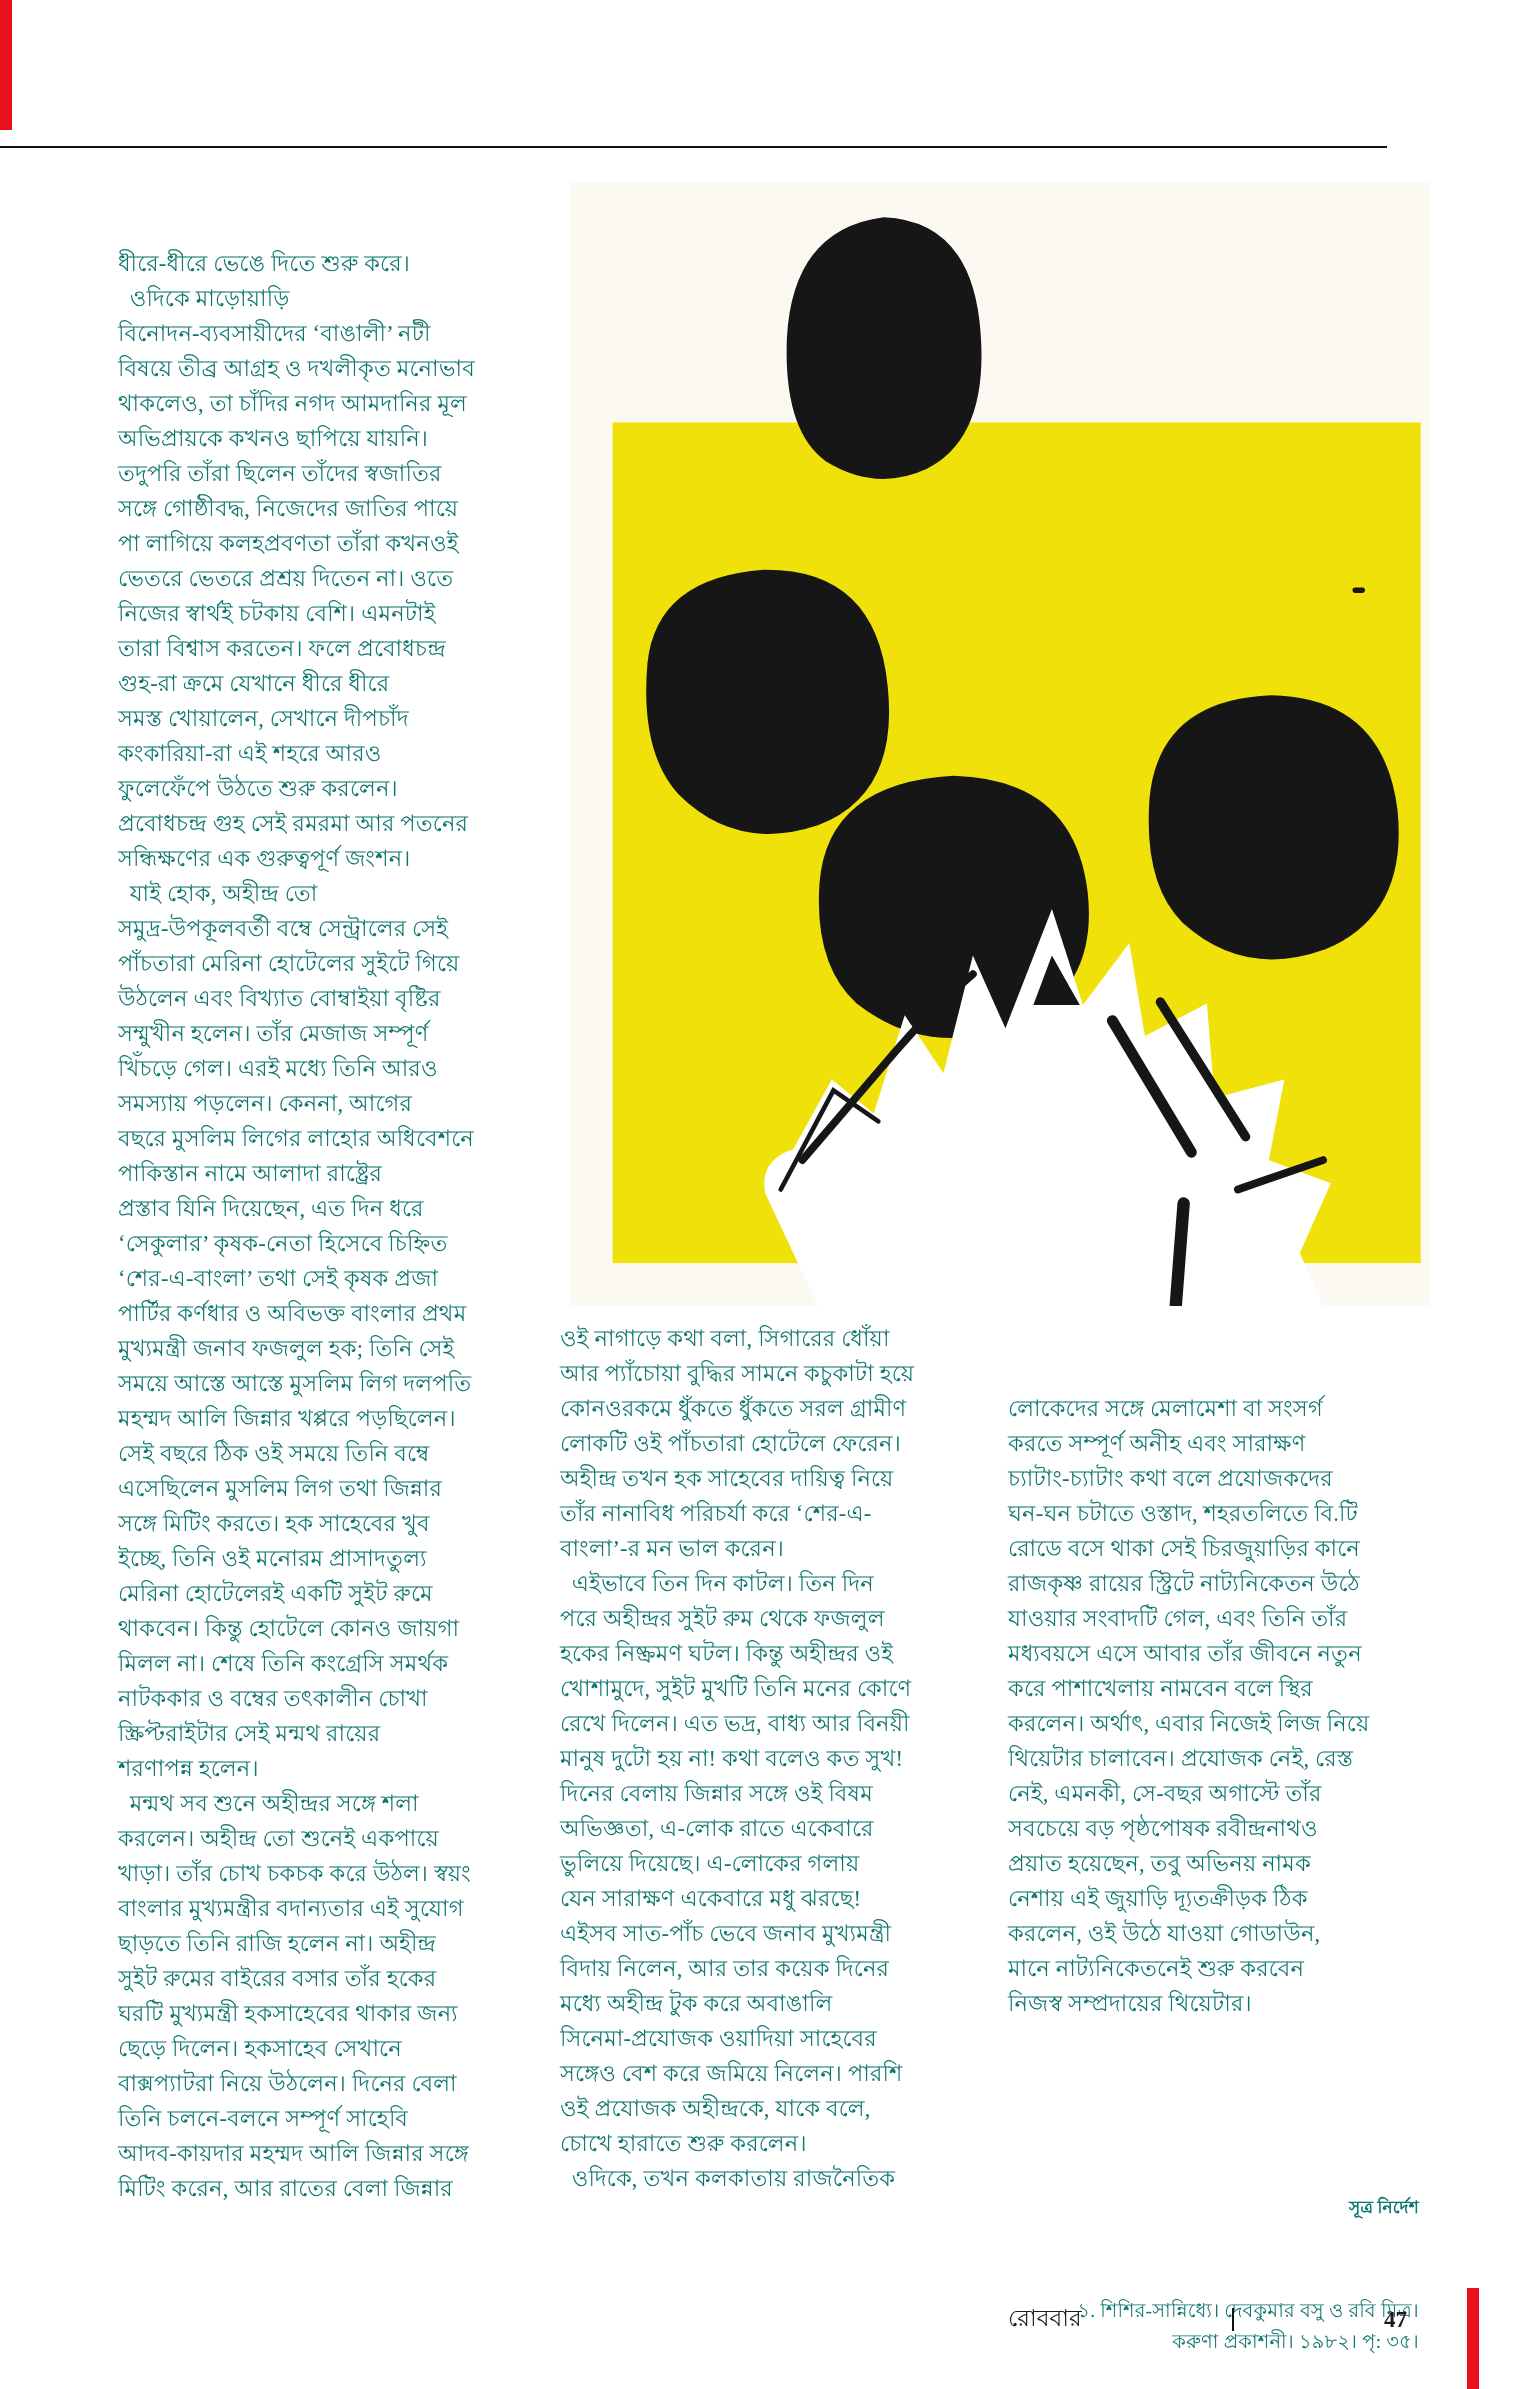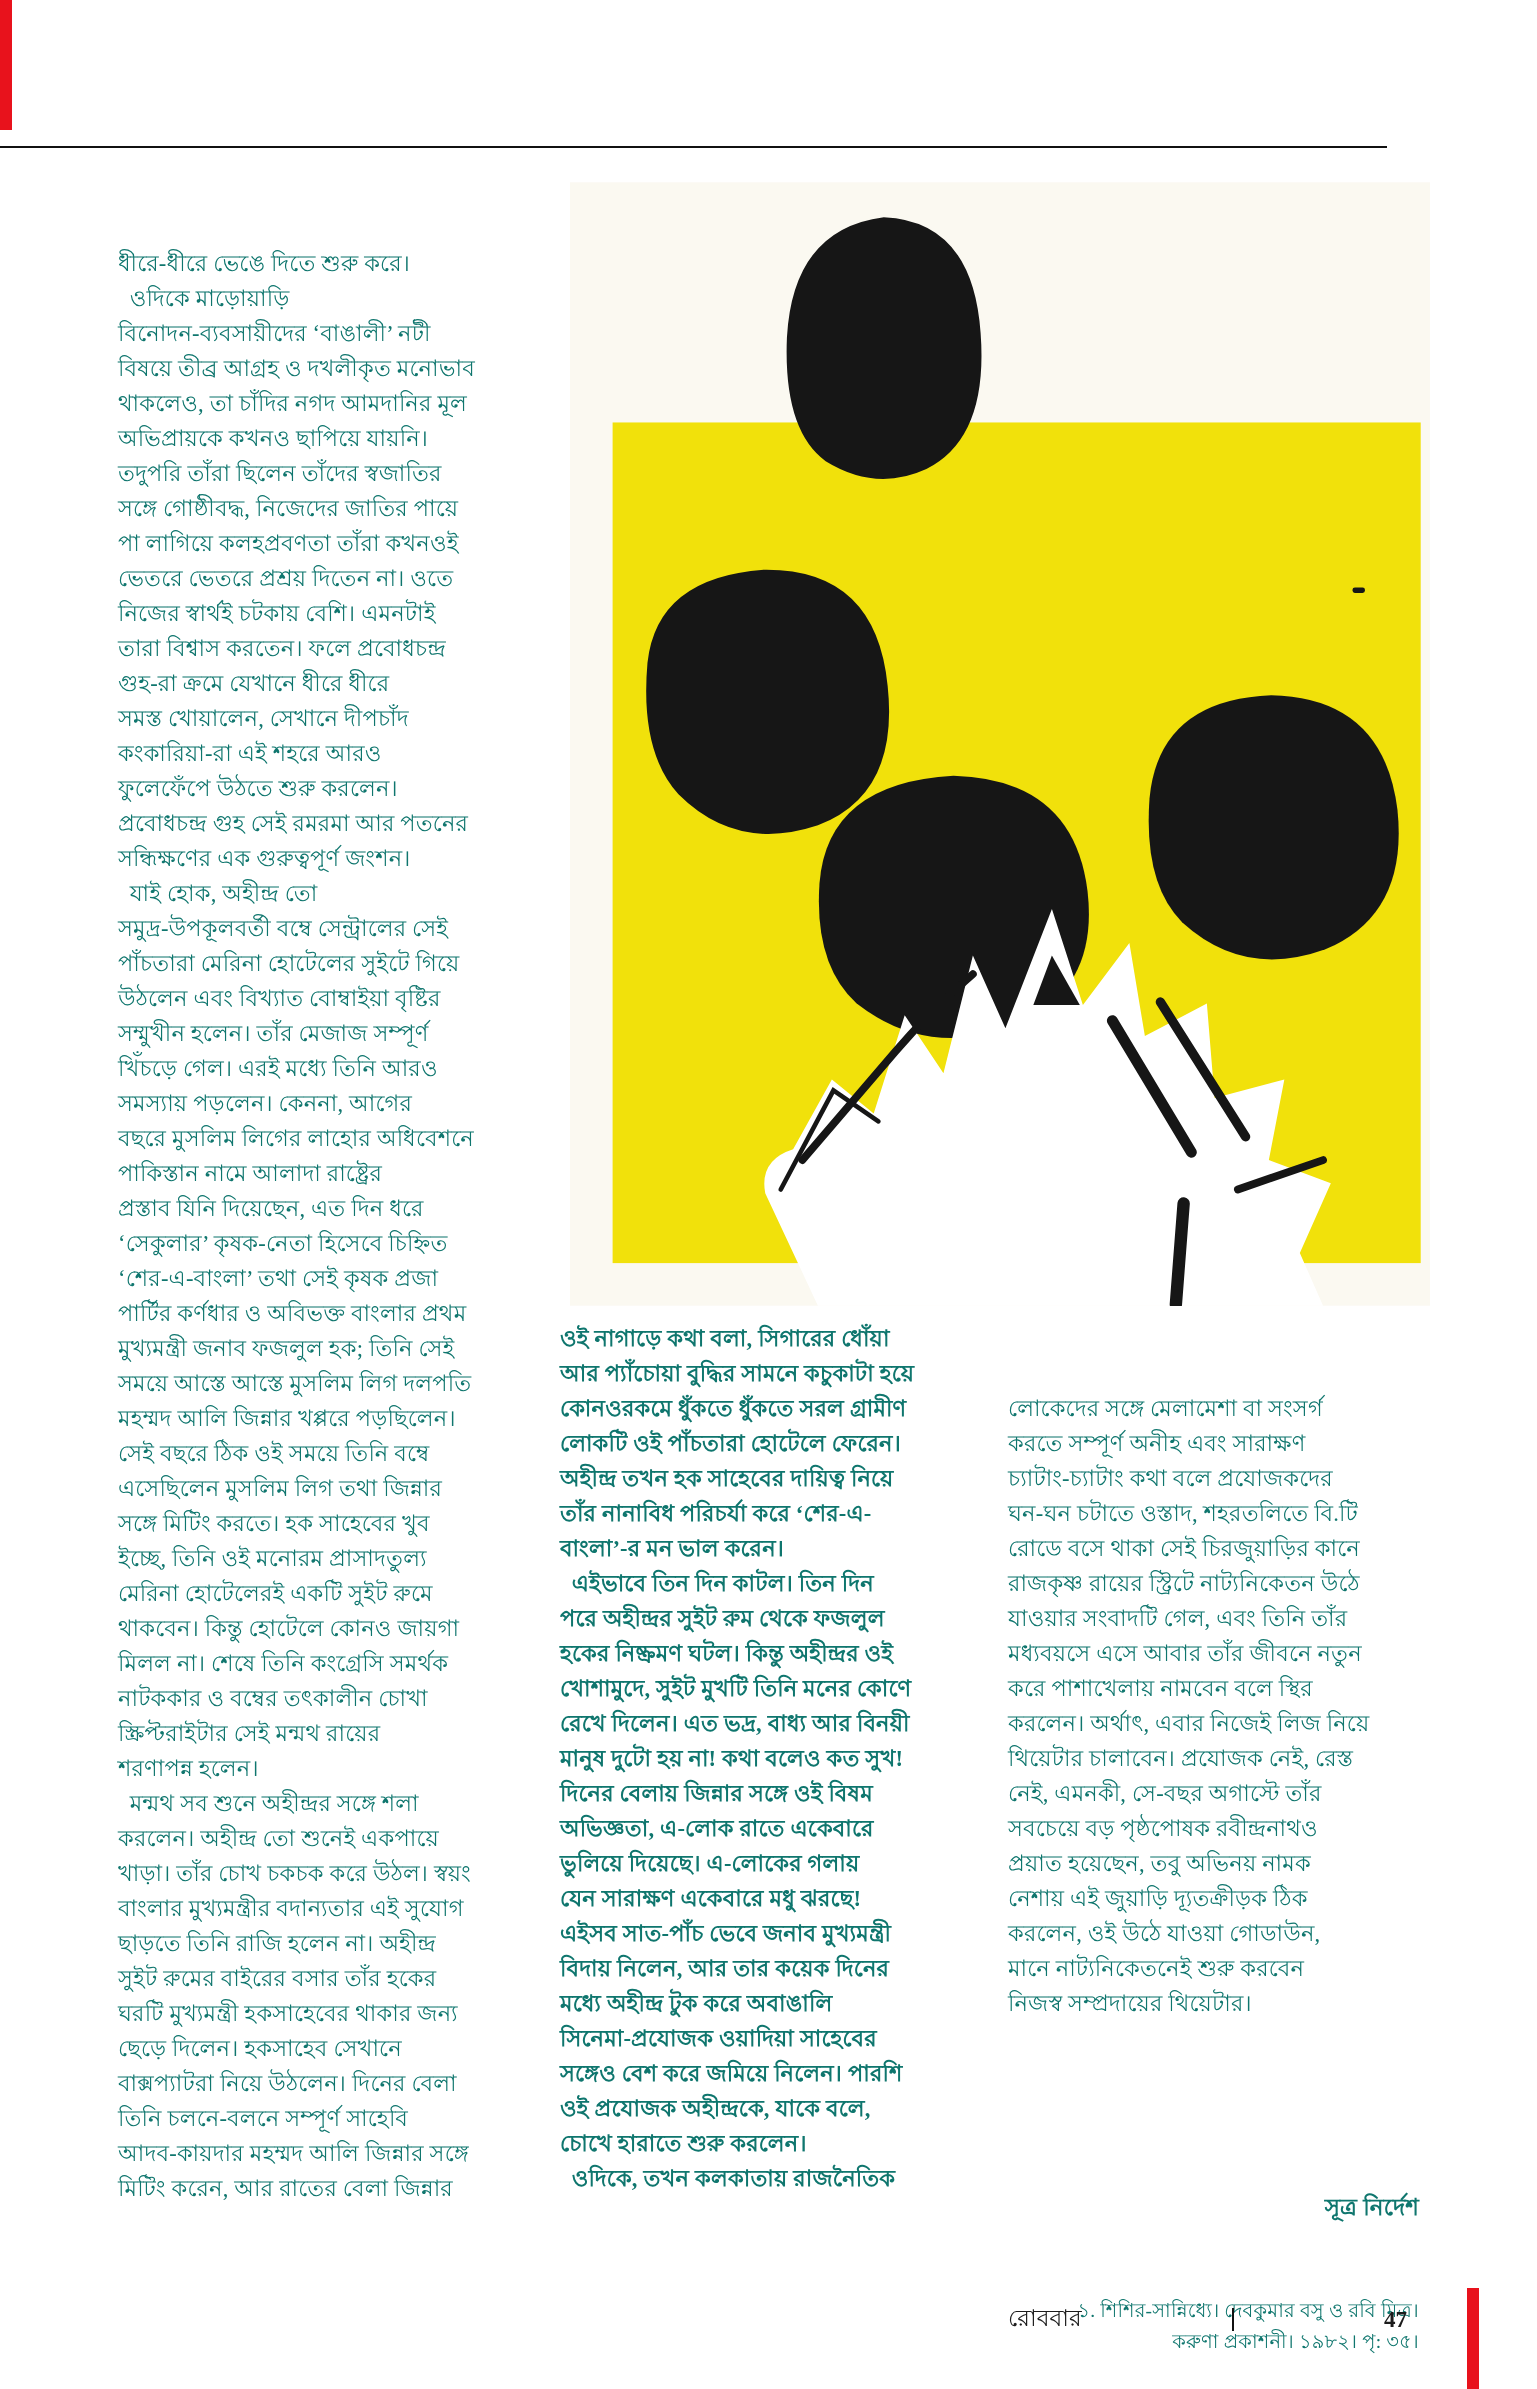--- a/index.html
+++ b/index.html
@@ -9,24 +9,24 @@
   }
   .red-strip{position:absolute;}
   #red-strip-top{left:0;top:0;width:11.6px;height:130px;}
   #red-strip-bottom{left:1467px;top:2288px;width:11.6px;height:102px;}
   #top-rule{position:absolute;left:0;top:146px;width:1387px;height:2.3px;}
   .col{
     position:absolute;width:411px;font-size:22.5px;line-height:35px;
     white-space:pre-wrap;color:#0f766e;letter-spacing:0.2px;
   }
   #col1{left:118px;top:246px;}
-  #col2{left:560px;top:1321px;font-weight:bold;}
+  #col2{left:560px;top:1321px;}
   #col3{left:1008px;top:1321px;}
   .source-block{margin-top:29.5px;text-align:right;}
-  .source-heading{font-weight:bold;font-size:23px;line-height:34px;white-space:pre-wrap;}
+  .source-heading{font-weight:bold;font-size:17px;line-height:34px;white-space:pre-wrap;}
   .source-lines{font-size:19.4px;line-height:31px;white-space:pre-wrap;}
   #illustration{
     position:absolute;left:570px;top:182px;width:860px;height:1124px;
   }
   #footer{
     position:absolute;top:2300px;left:1008px;width:399px;
     display:flex;justify-content:space-between;align-items:center;gap:7.8px;
     font-size:23px;
   }
   #footer .page-num{font-weight:bold;}

